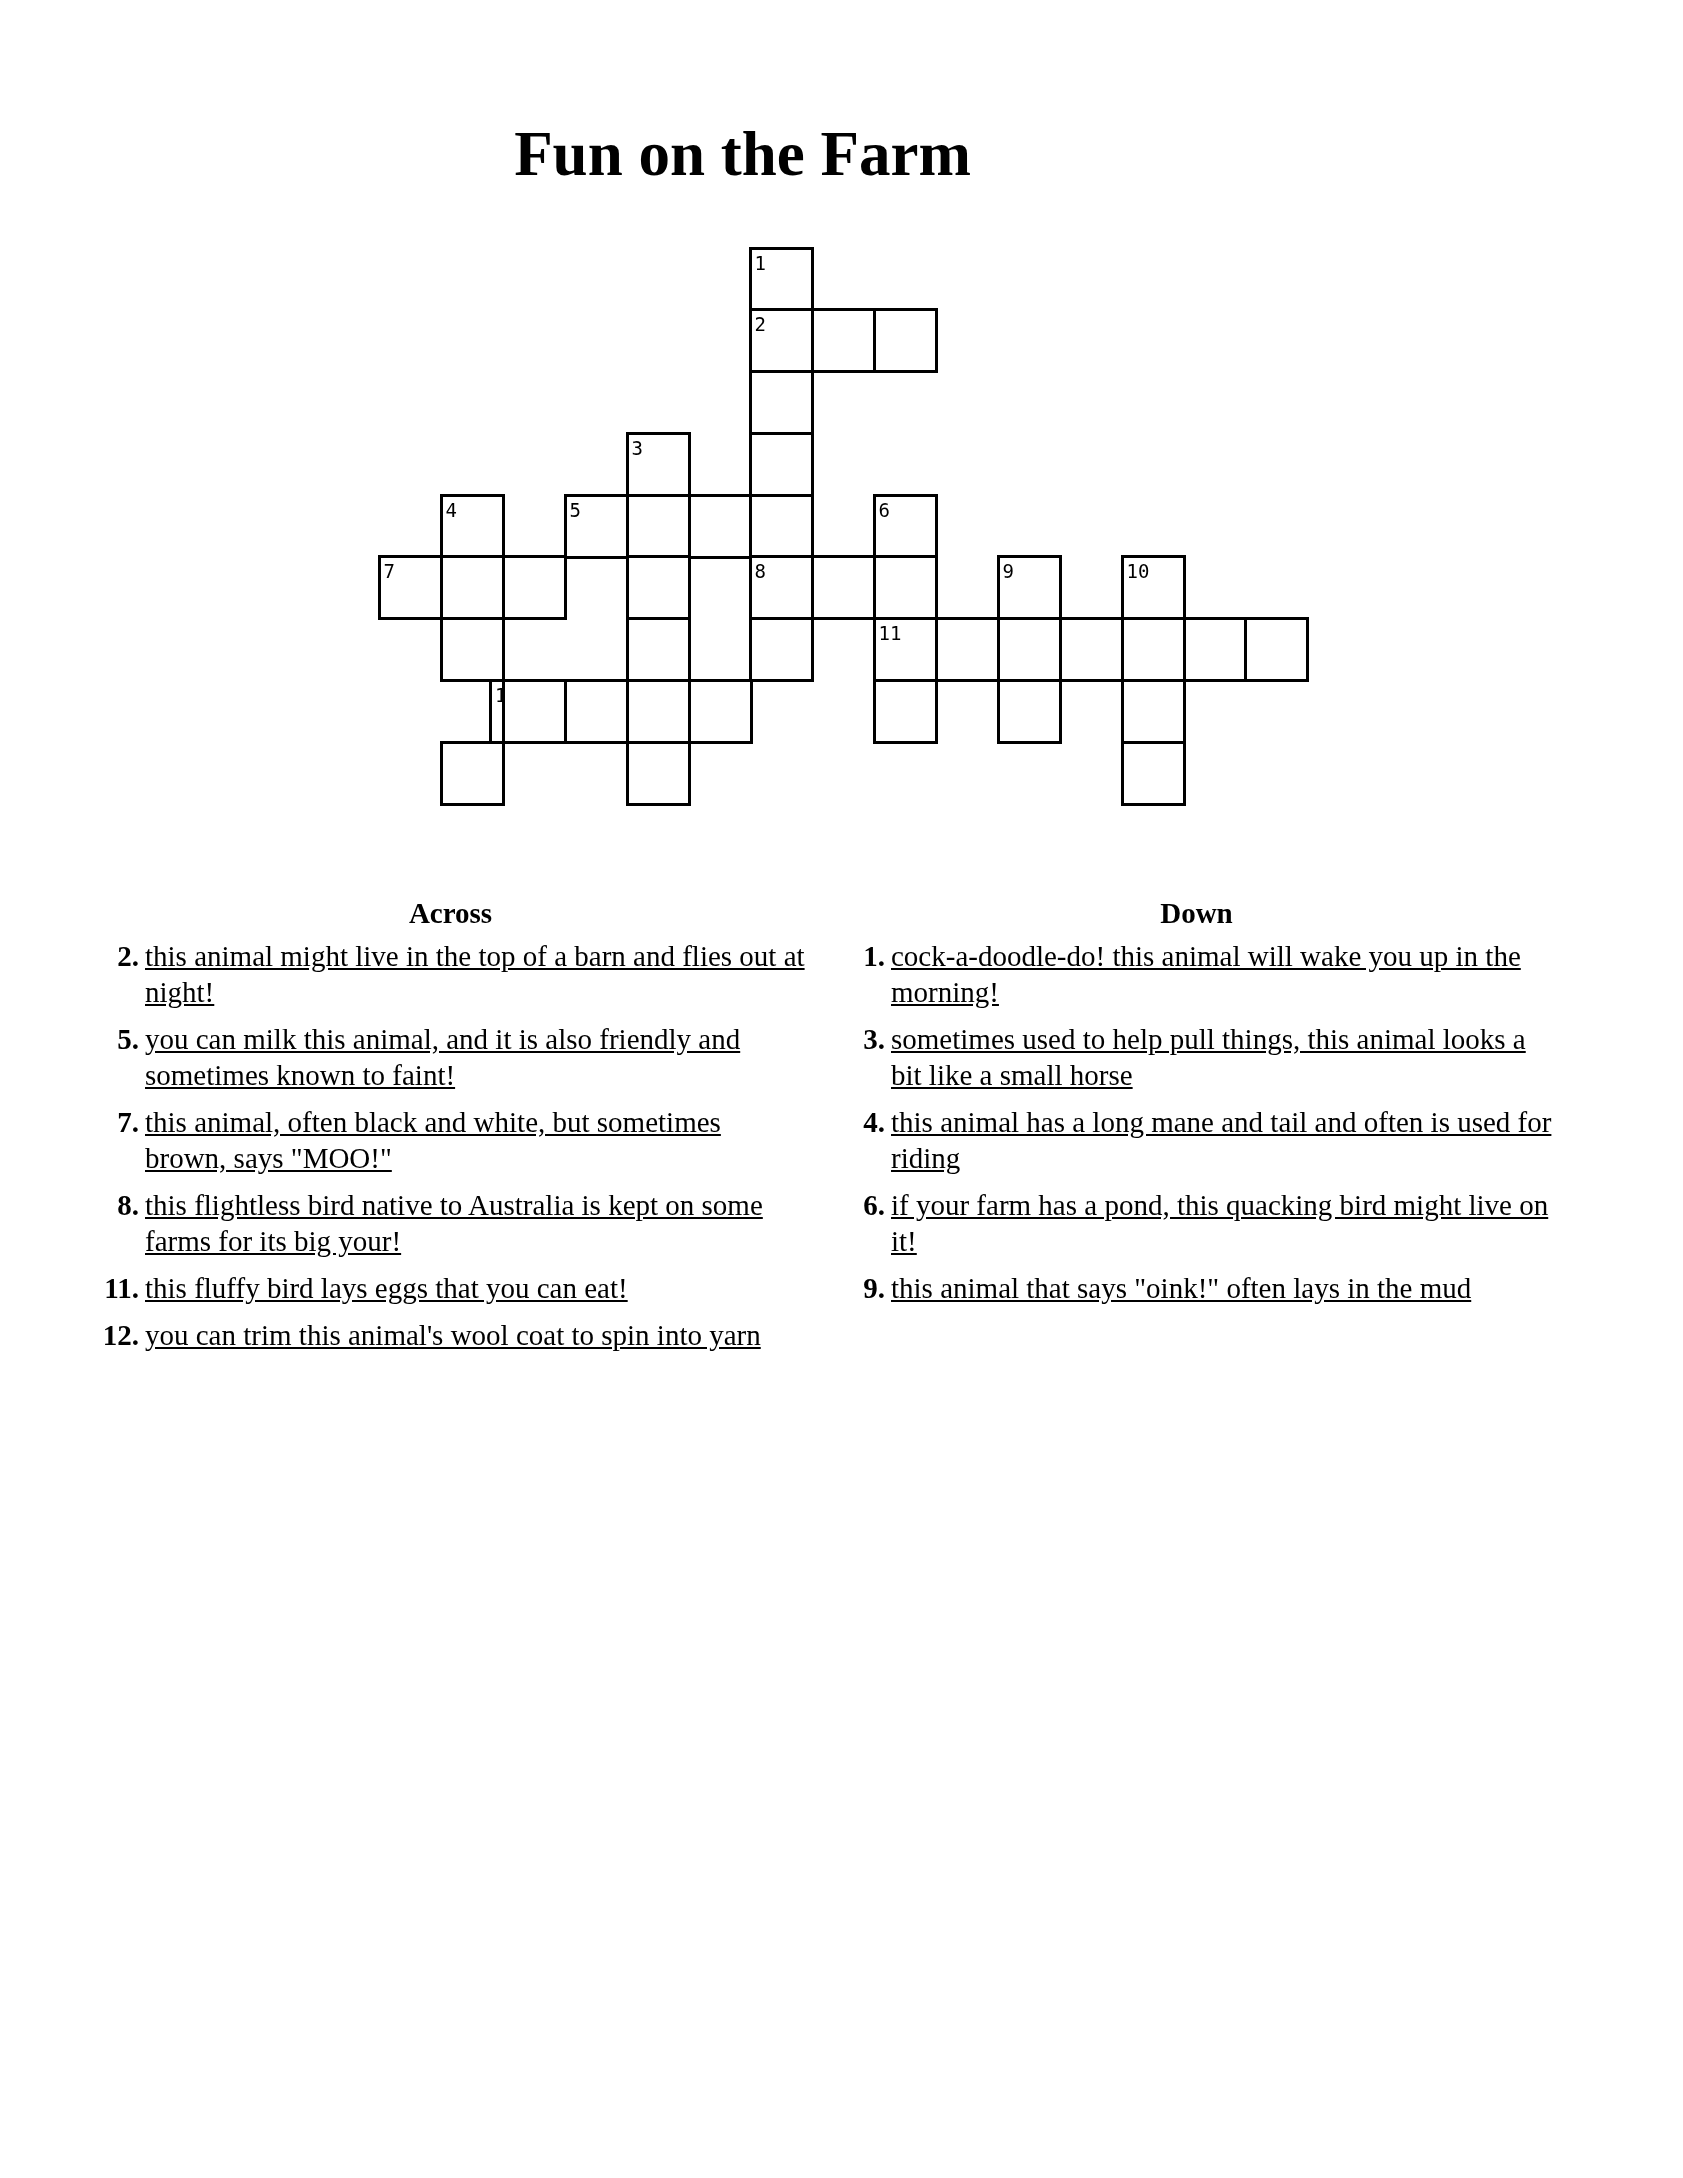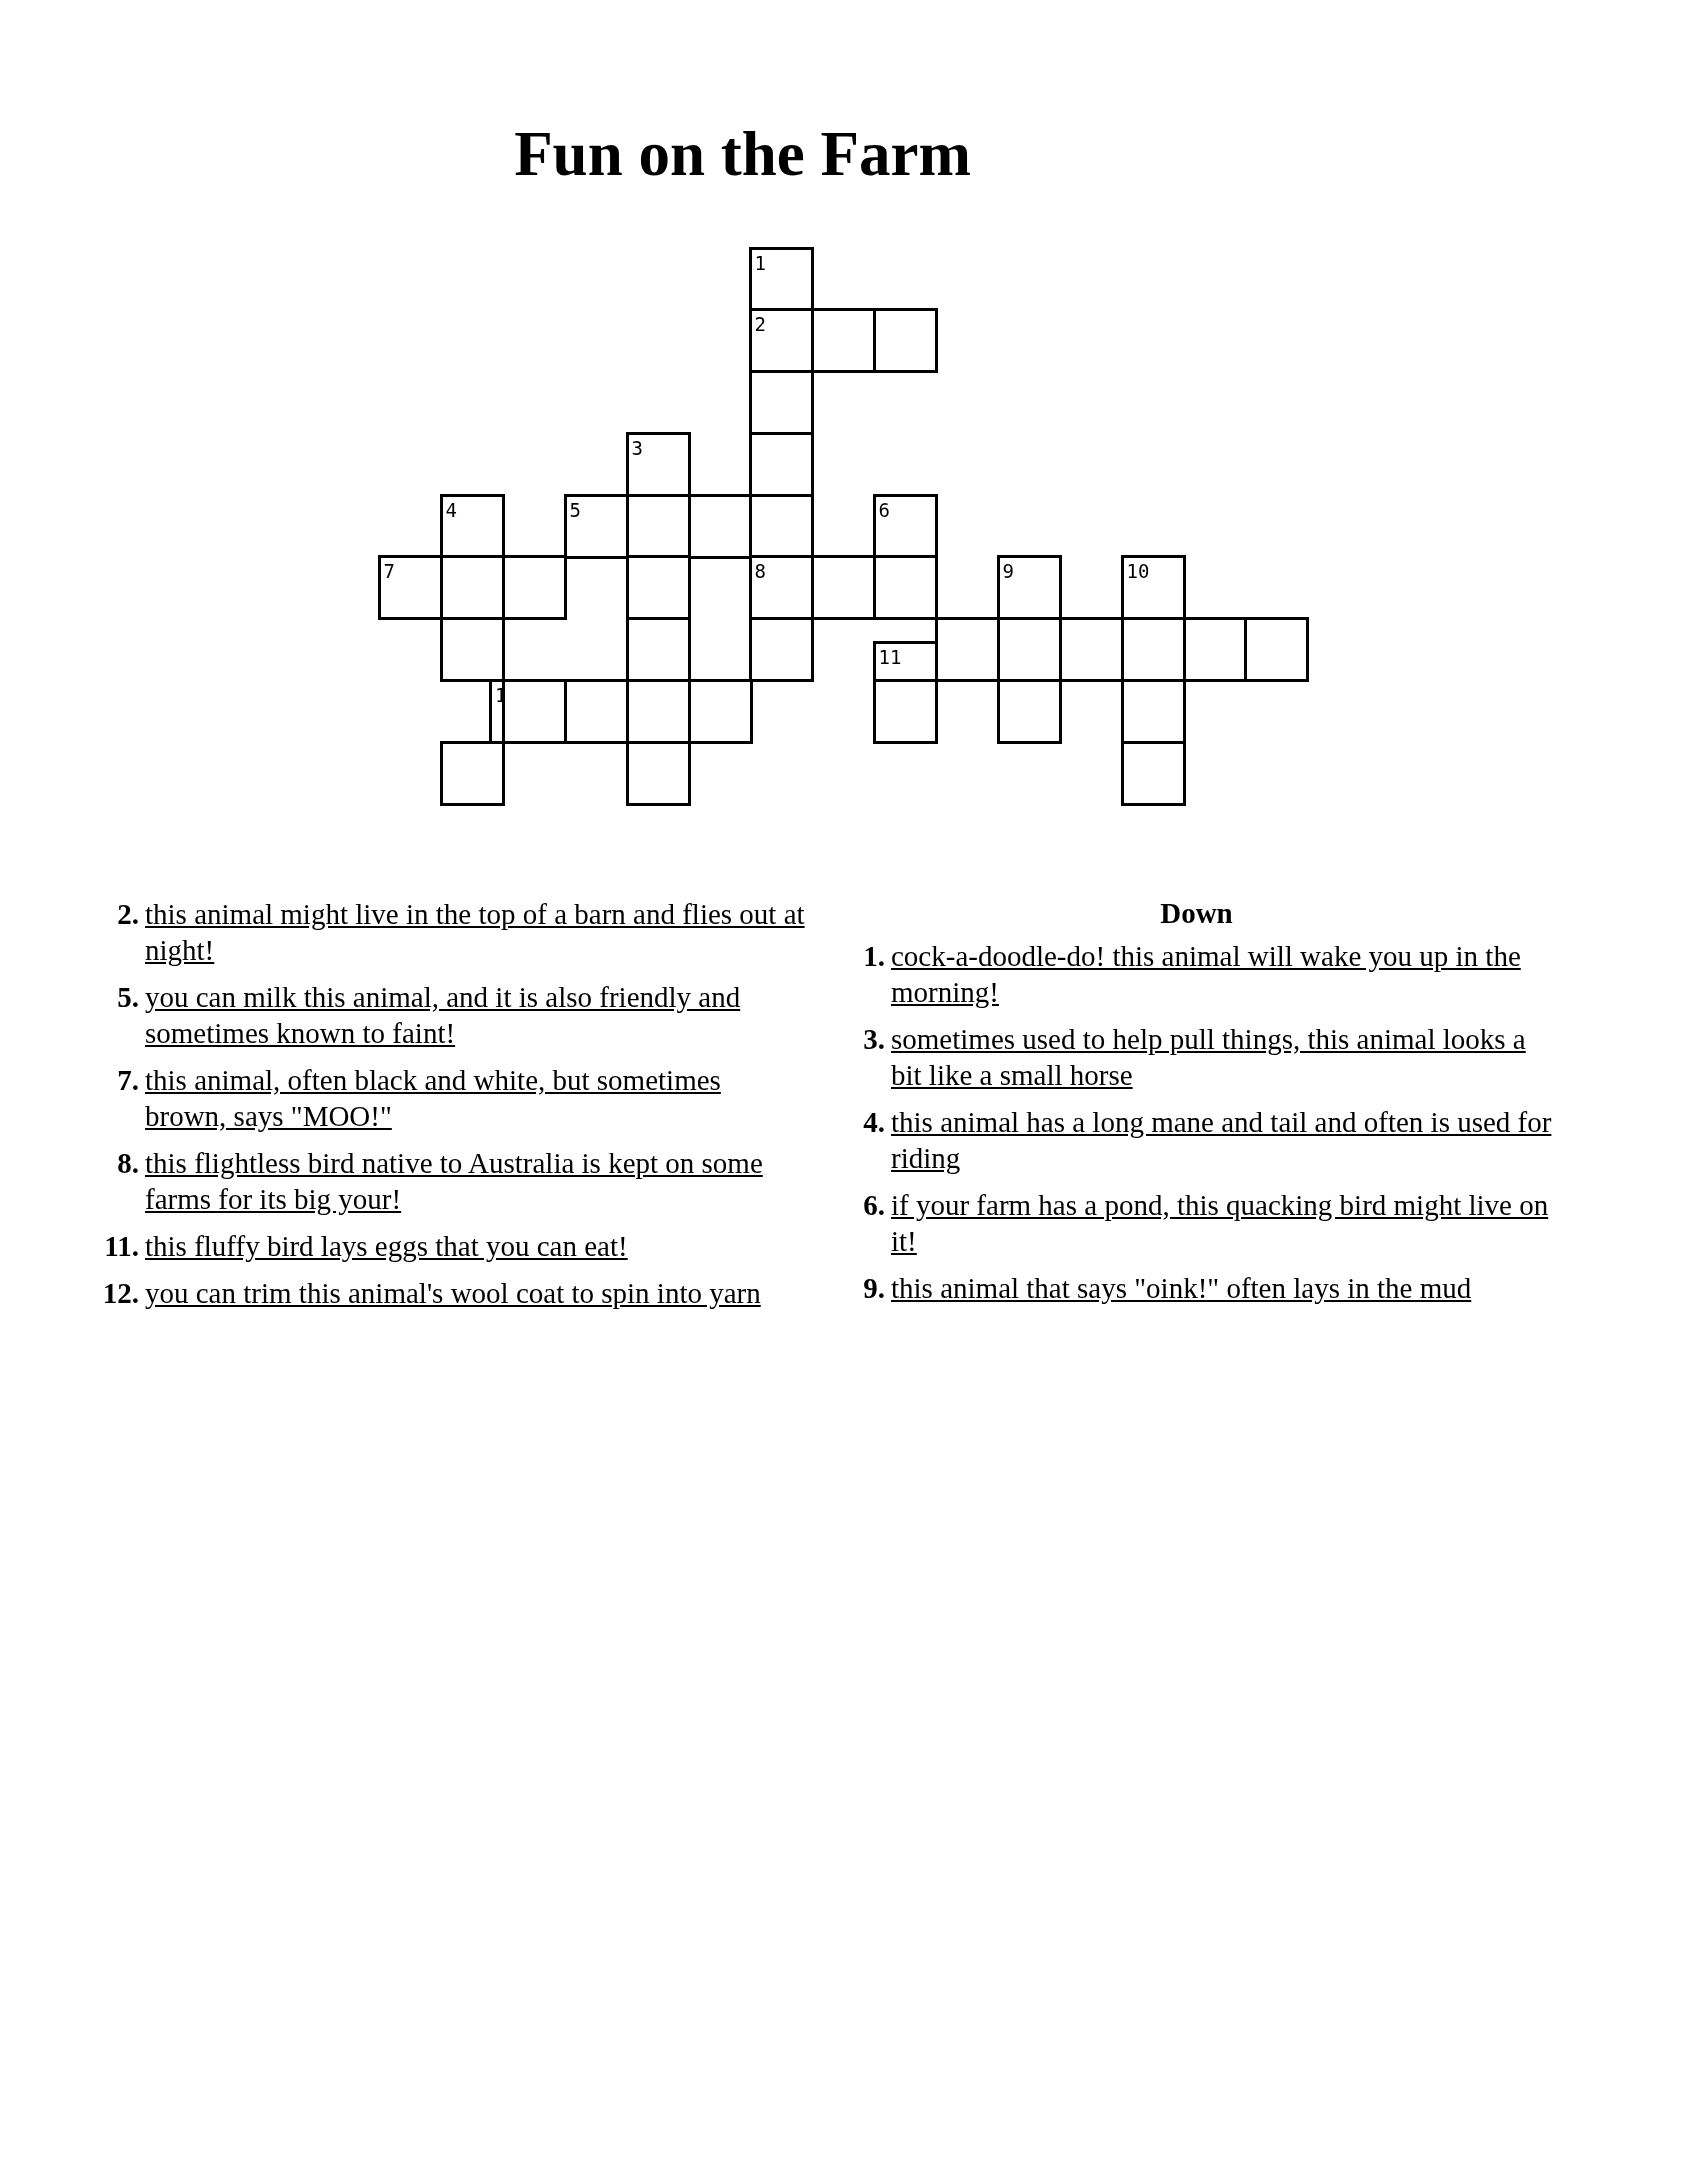--- a/index.html
+++ b/index.html
@@ -60,21 +60,21 @@
     <div class="cell" style="left: 874px; top: 556px;"></div>
     <div class="cell" style="left: 998px; top: 556px;">
       <span class="num">9</span>
     </div>
     <div class="cell" style="left: 1122px; top: 556px;">
       <span class="num">10</span>
     </div>
     <div class="cell" style="left: 441px; top: 618px;"></div>
     <div class="cell" style="left: 627px; top: 618px;"></div>
     <div class="cell" style="left: 750px; top: 618px;"></div>
-    <div class="cell" style="left: 874px; top: 642px;">
+    <div class="cell" style="left: 874px; top: 618px;">
       <span class="num">11</span>
     </div>
     <div class="cell" style="left: 936px; top: 618px;"></div>
     <div class="cell" style="left: 998px; top: 618px;"></div>
     <div class="cell" style="left: 1060px; top: 618px;"></div>
     <div class="cell" style="left: 1122px; top: 618px;"></div>
     <div class="cell" style="left: 1184px; top: 618px;"></div>
     <div class="cell" style="left: 1245px; top: 618px;"></div>
     <div class="cell" style="left: 441px; top: 680px; margin-left: 48px;">
       <span class="num">12</span>
@@ -85,20 +85,21 @@
     <div class="cell" style="left: 689px; top: 680px;"></div>
     <div class="cell" style="left: 874px; top: 680px;"></div>
     <div class="cell" style="left: 998px; top: 680px;"></div>
     <div class="cell" style="left: 1122px; top: 680px;"></div>
     <div class="cell" style="left: 441px; top: 742px;"></div>
     <div class="cell" style="left: 627px; top: 742px;"></div>
     <div class="cell" style="left: 1122px; top: 742px;"></div>
   </div>
 
 <div class="clue-col across">
+  <div class="clue-heading">Across</div>
   <div class="clue">
       <span class="n">2.</span>
       <span class="t">this animal might live in the top of a barn and flies out at night!</span>
     </div>
   <div class="clue">
       <span class="n">5.</span>
       <span class="t">you can milk this animal, and it is also friendly and sometimes known to faint!</span>
     </div>
   <div class="clue">
       <span class="n">7.</span>

